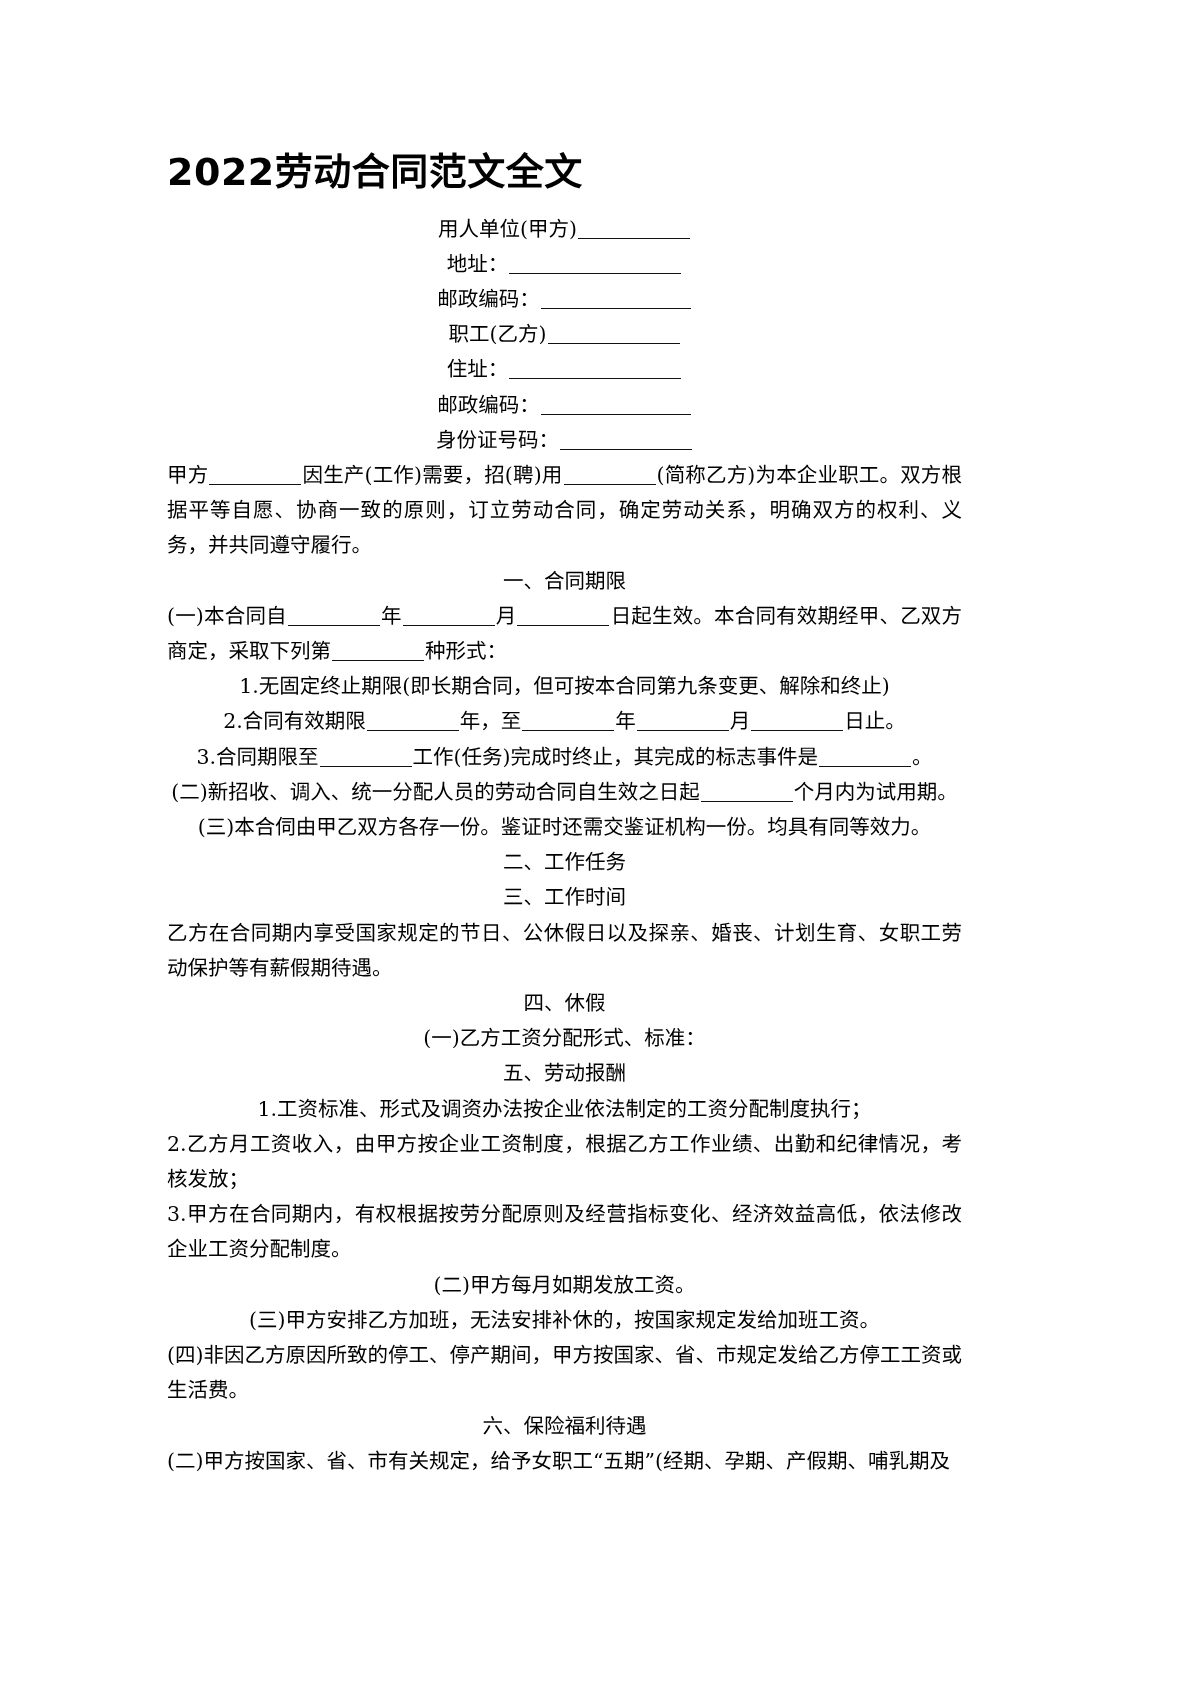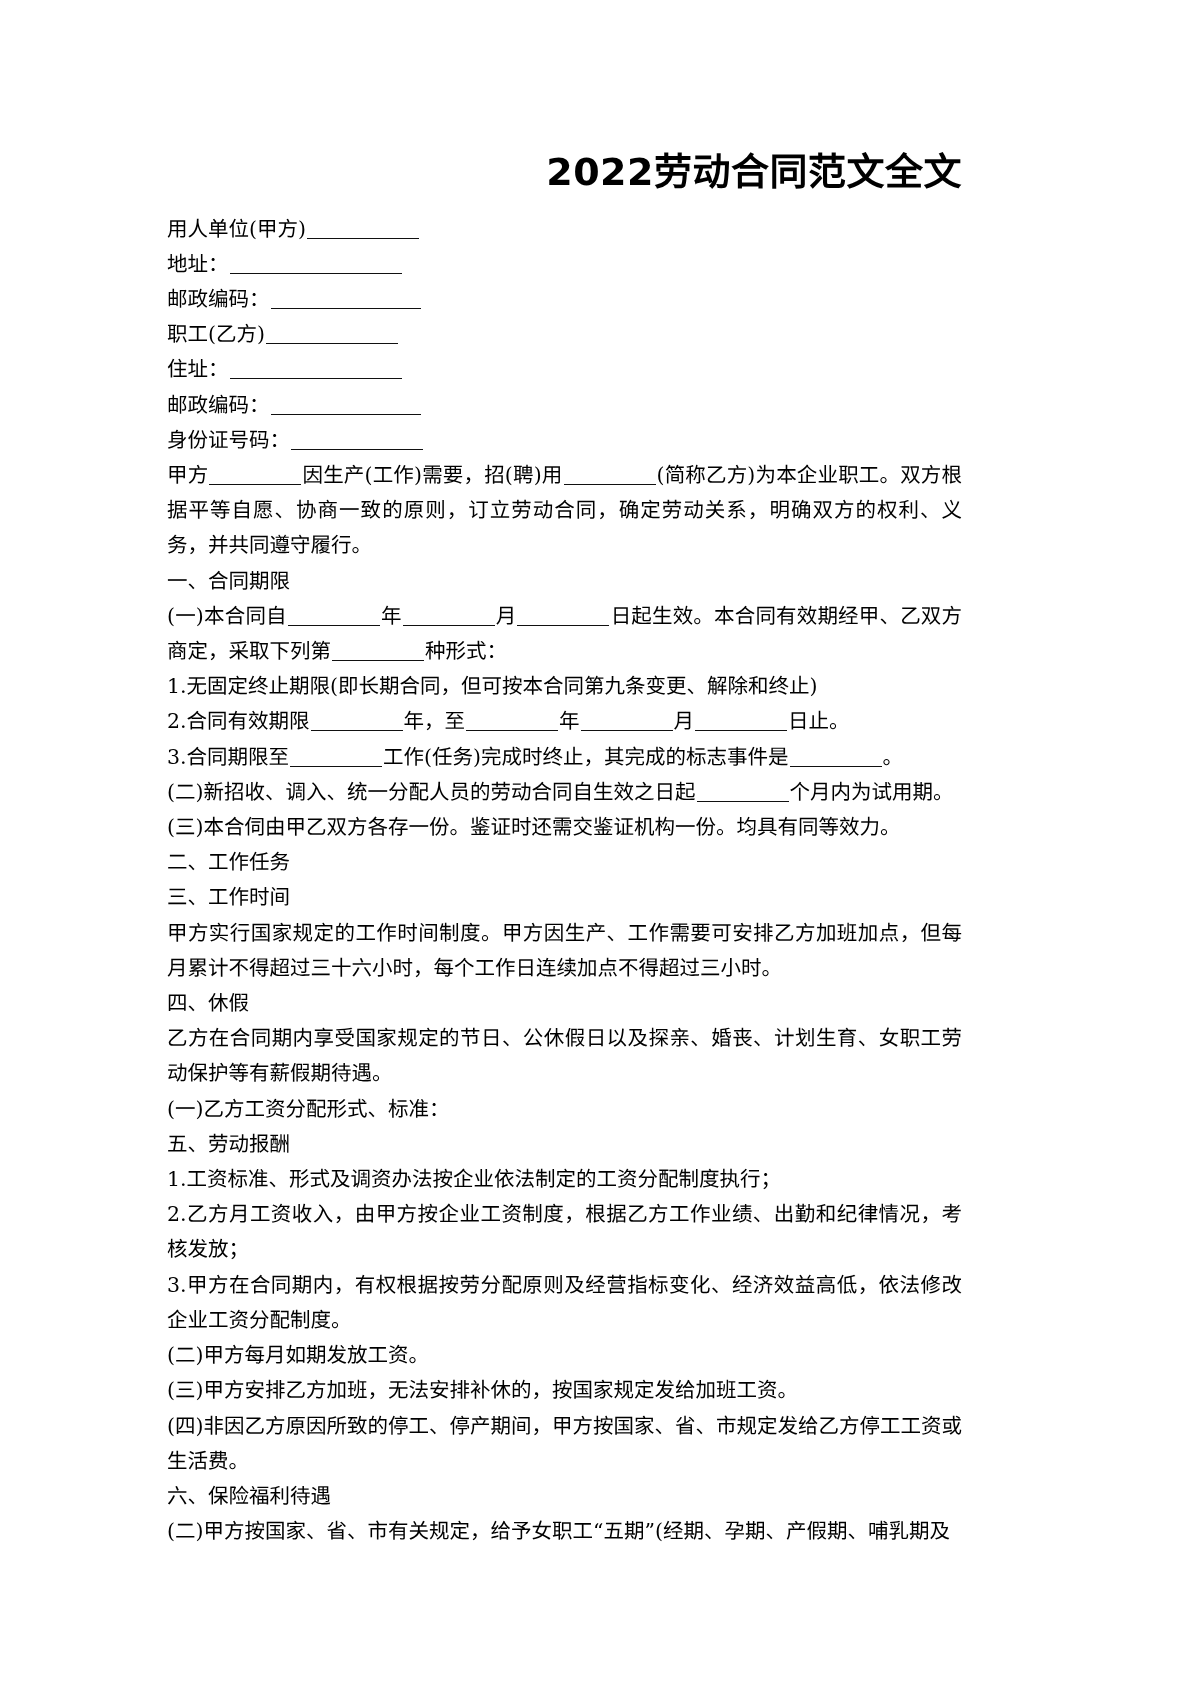--- a/index.html
+++ b/index.html
@@ -25,21 +25,21 @@
     position: absolute;
     left: 167px;
     top: 0;
     width: 795px;
   }
   .doc-title {
     font-family: "DejaVu Sans", "Liberation Sans", sans-serif;
     font-weight: bold;
     font-size: 38px;
     line-height: 1.2;
-    text-align: right;
+    text-align: left;
     margin: 0;
     padding-top: 150px;
     padding-bottom: 16px;
     letter-spacing: 0.5px;
     white-space: nowrap;
   }
   .body-block {
     font-size: 20.5px;
     line-height: 35.2px;
     text-align: justify;
@@ -48,21 +48,21 @@
   }
   .line {
     margin: 0;
     padding: 0;
     text-align: justify;
     text-justify: inter-ideograph;
     word-break: break-all;
   }
   
   .line.nowrap {
-    text-align: left;
+    text-align: center;
   }
   .blank {
     display: inline-block;
     border-bottom: 1.5px solid #111;
     vertical-align: -3px;
     height: 19px;
     margin: 0 1px;
   }
   .b-md   { width: 92px; }
   .b-lg   { width: 112px; }
@@ -94,24 +94,23 @@
       <p class="line"><span>(一)本合同自</span><span class="blank b-md"></span><span>年</span><span class="blank b-md"></span><span>月</span><span class="blank b-md"></span><span>日起生效。本合同有效期经甲、乙双方商定，采取下列第</span><span class="blank b-md"></span><span>种形式：</span></p>
       <p class="line nowrap">1.无固定终止期限(即长期合同，但可按本合同第九条变更、解除和终止)</p>
       <p class="line nowrap"><span>2.合同有效期限</span><span class="blank b-md"></span><span>年，至</span><span class="blank b-md"></span><span>年</span><span class="blank b-md"></span><span>月</span><span class="blank b-md"></span><span>日止。</span></p>
       <p class="line nowrap"><span>3.合同期限至</span><span class="blank b-md"></span><span>工作(任务)完成时终止，其完成的标志事件是</span><span class="blank b-md"></span><span>。</span></p>
       <p class="line nowrap"><span>(二)新招收、调入、统一分配人员的劳动合同自生效之日起</span><span class="blank b-md"></span><span>个月内为试用期。</span></p>
       <p class="line nowrap">(三)本合伺由甲乙双方各存一份。鉴证时还需交鉴证机构一份。均具有同等效力。</p>
 
       <p class="line nowrap">二、工作任务</p>
 
       <p class="line nowrap">三、工作时间</p>
-      <p class="line">甲方实行国家规定的工作时间制度。甲方因生产、工作需要可安排乙方加班加点，但每月累计不得超过三十六小时，每个工作日连续加点不得超过三小时。</p>
 
+      <p class="line">乙方在合同期内享受国家规定的节日、公休假日以及探亲、婚丧、计划生育、女职工劳动保护等有薪假期待遇。</p>
       <p class="line nowrap">四、休假</p>
-      <p class="line">乙方在合同期内享受国家规定的节日、公休假日以及探亲、婚丧、计划生育、女职工劳动保护等有薪假期待遇。</p>
 
       <p class="line nowrap">(一)乙方工资分配形式、标准：</p>
       <p class="line nowrap">五、劳动报酬</p>
       <p class="line nowrap">1.工资标准、形式及调资办法按企业依法制定的工资分配制度执行；</p>
       <p class="line">2.乙方月工资收入，由甲方按企业工资制度，根据乙方工作业绩、出勤和纪律情况，考核发放；</p>
       <p class="line">3.甲方在合同期内，有权根据按劳分配原则及经营指标变化、经济效益高低，依法修改企业工资分配制度。</p>
       <p class="line nowrap">(二)甲方每月如期发放工资。</p>
       <p class="line nowrap">(三)甲方安排乙方加班，无法安排补休的，按国家规定发给加班工资。</p>
       <p class="line">(四)非因乙方原因所致的停工、停产期间，甲方按国家、省、市规定发给乙方停工工资或生活费。</p>
 

